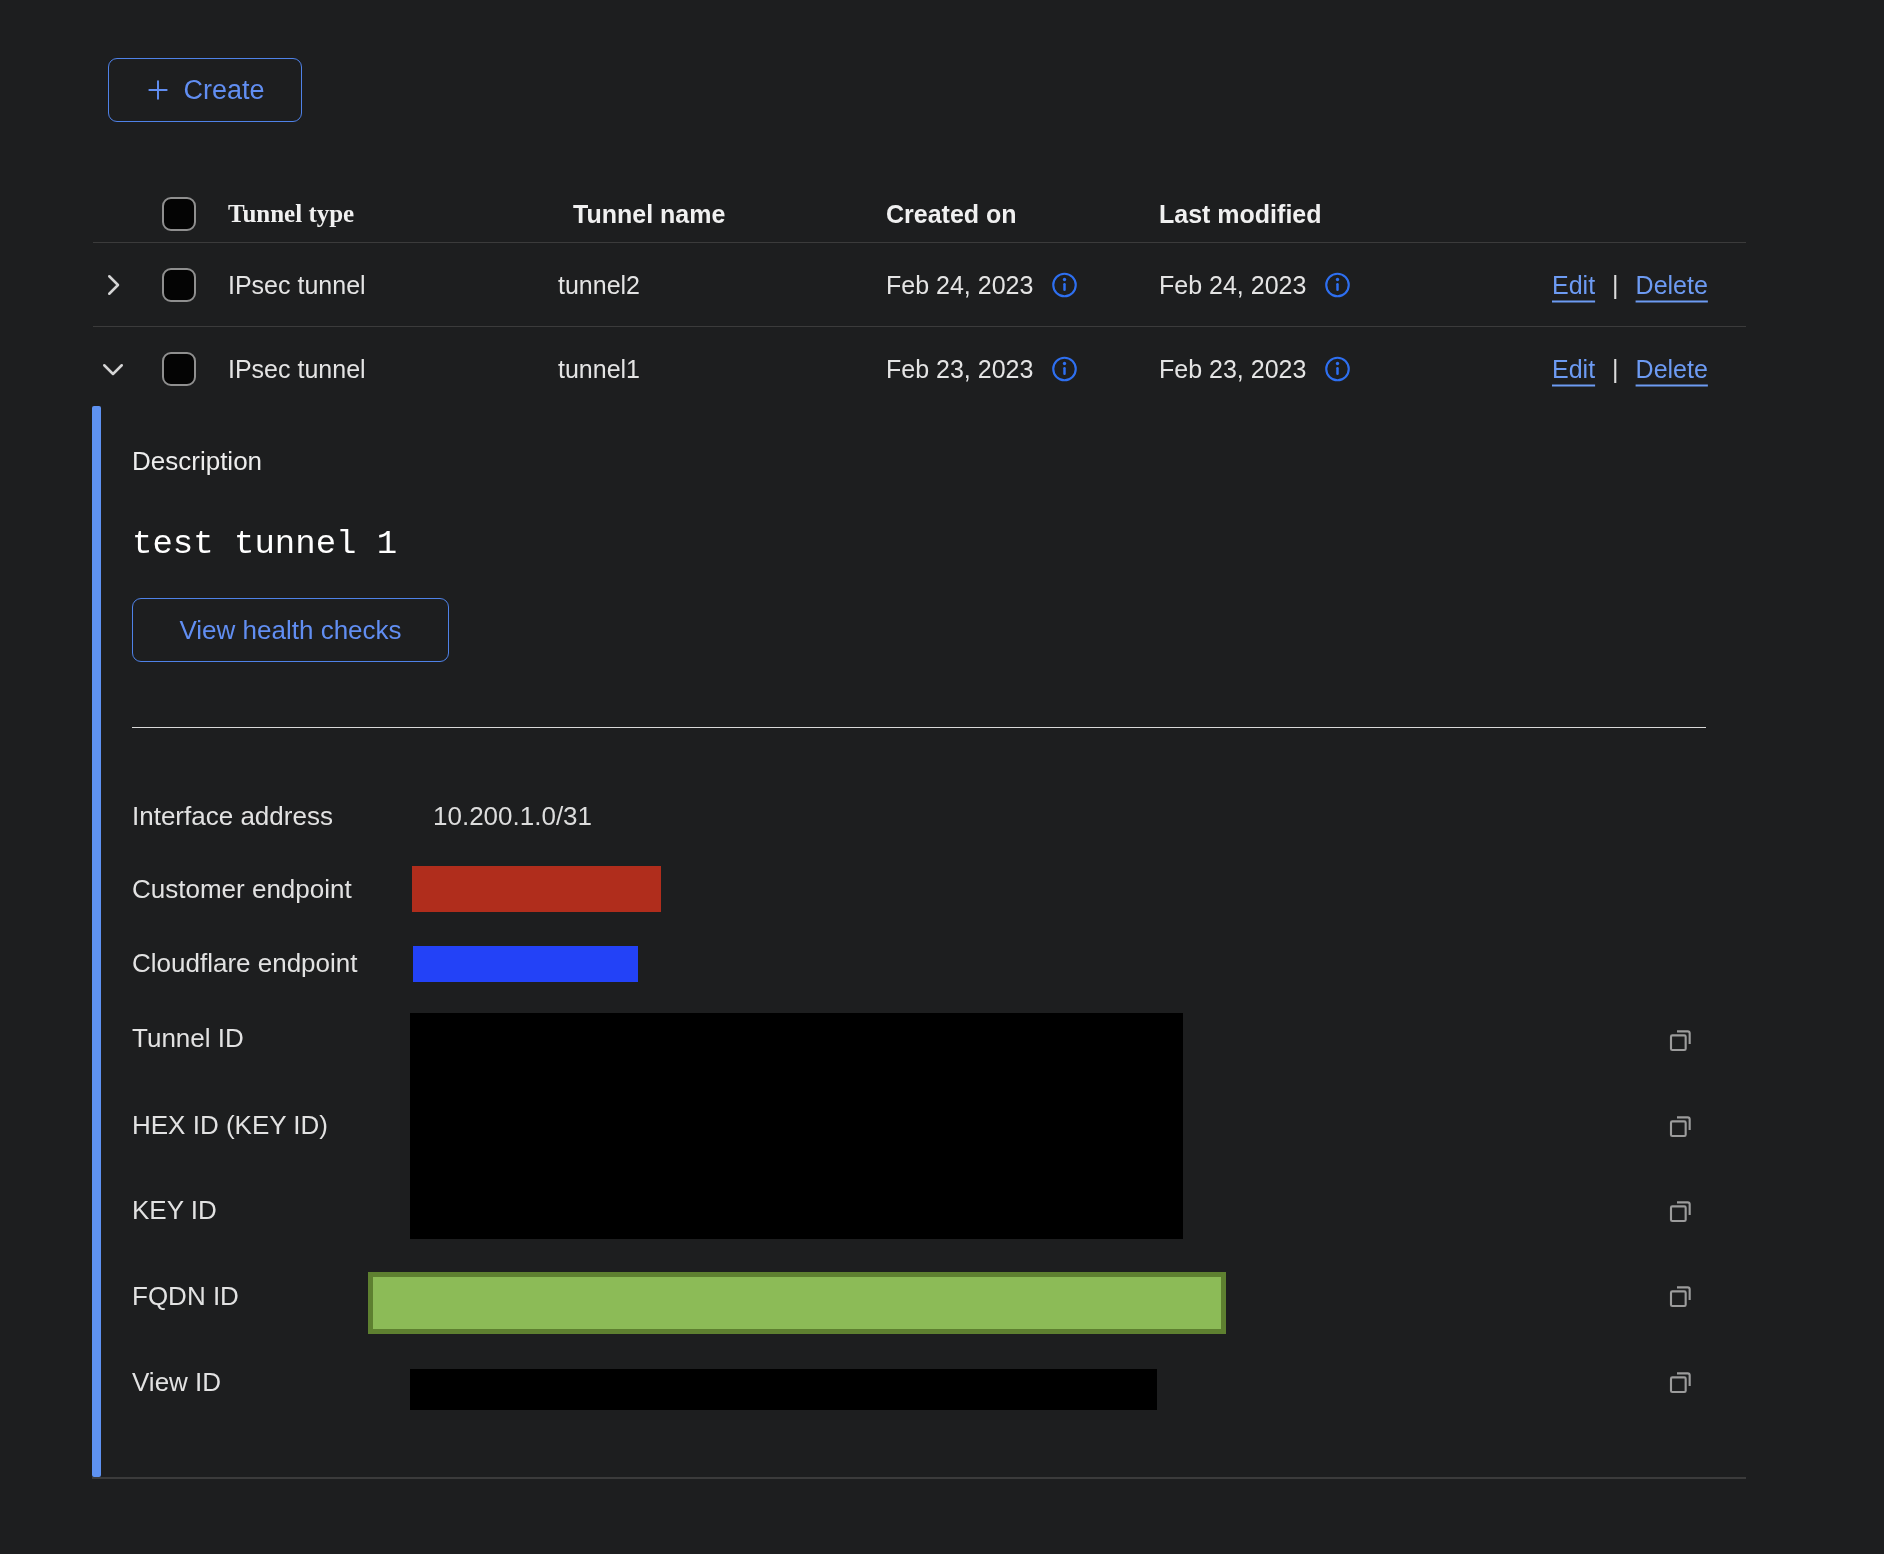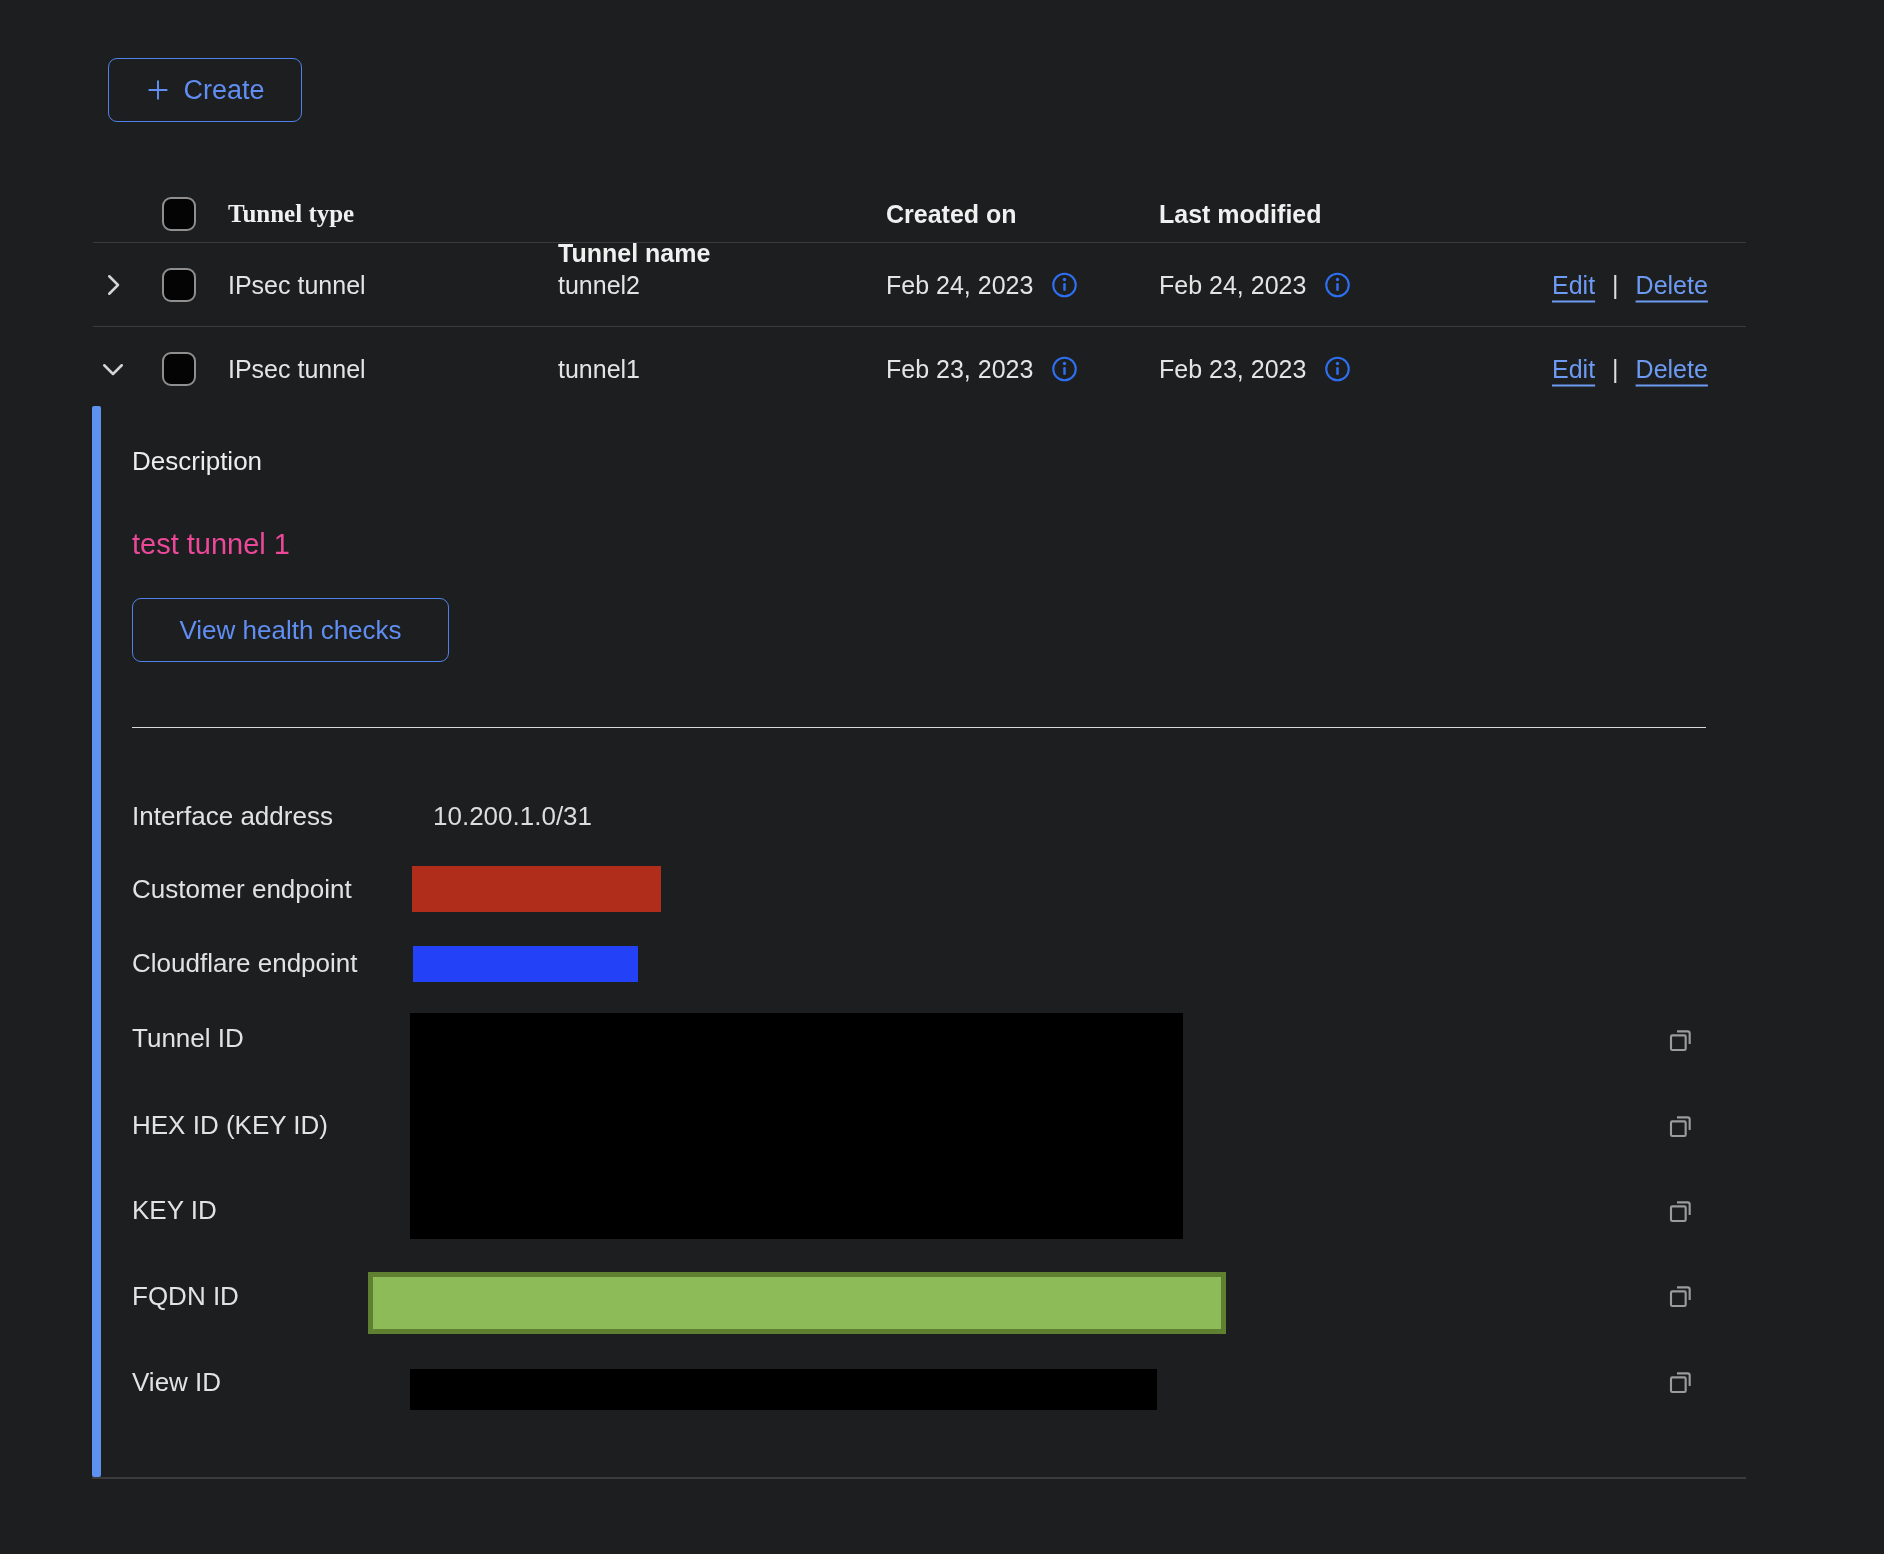--- a/index.html
+++ b/index.html
@@ -42,21 +42,21 @@
   .actions{display:flex;align-items:center;gap:17px;font-size:25px;}
   .link{
     color:#6d9bf3;text-decoration:underline;text-underline-offset:7px;
     text-decoration-thickness:2px;cursor:pointer;
   }
   .pipe{color:#dcdcdc;text-decoration:none;}
 
   
   .accent-bar{position:absolute;background:#5e92f1;border-radius:2px;}
   .desc-label{position:absolute;font-size:26px;color:#ededed;font-weight:500;line-height:32px;}
-  .desc-text{position:absolute;font-size:29px;color:#ec4899;line-height:32px;}
+  .desc-text{position:absolute;font-size:34px;color:#ffffff;line-height:32px;font-family:Liberation Mono, monospace;}
   .divider{position:absolute;height:0;border-top:2px solid #3b3b3b;}
   .divider.light{border-top:1.5px solid #d9d9d9;}
   .field-label{position:absolute;font-size:26px;color:#e2e2e2;line-height:32px;white-space:nowrap;}
   .field-value{position:absolute;font-size:26px;color:#dcdcdc;line-height:32px;white-space:nowrap;}
   .redact{position:absolute;}
   .redact.red{background:#b02d1c;}
   .redact.blue{background:#2342f7;}
   .redact.black{background:#000;}
   .redact.green{background:#8cbb57;border:5px solid #5e8030;}
   .copy{
@@ -72,21 +72,21 @@
   <button class="btn create" style="left:93px;top:58px;width:194px;height:64px;">
     <svg width="26" height="26" viewBox="0 0 24 24" fill="none" stroke="#618ef2" stroke-width="1.8" stroke-linecap="round">
       <path d="M12 4v16M4 12h16"></path>
     </svg>
     <span>Create</span>
   </button>
 
   <div class="thead" style="top:185px;">
     <span class="checkbox" style="left:69px;"></span>
     <span class="th" style="left:135px;font-family:Liberation Serif, serif;">Tunnel type</span>
-    <span class="th" style="left:465px;margin-top:39px;">Tunnel name</span>
+    <span class="th" style="left:480px;">Tunnel name</span>
     <span class="th" style="left:793px;text-align:center;">Created on</span>
     <span class="th" style="left:1066px;">Last modified</span>
   </div>
 
   <div class="trow bordered" style="top:243px;">
     <button class="chev" style="left:2px;">
       <svg width="30" height="30" viewBox="0 0 24 24" fill="none" stroke="#d5d5d5" stroke-width="2" stroke-linecap="round" stroke-linejoin="round">
           <path d="M9 5l7 7-7 7"></path>
         </svg>
     </button>

